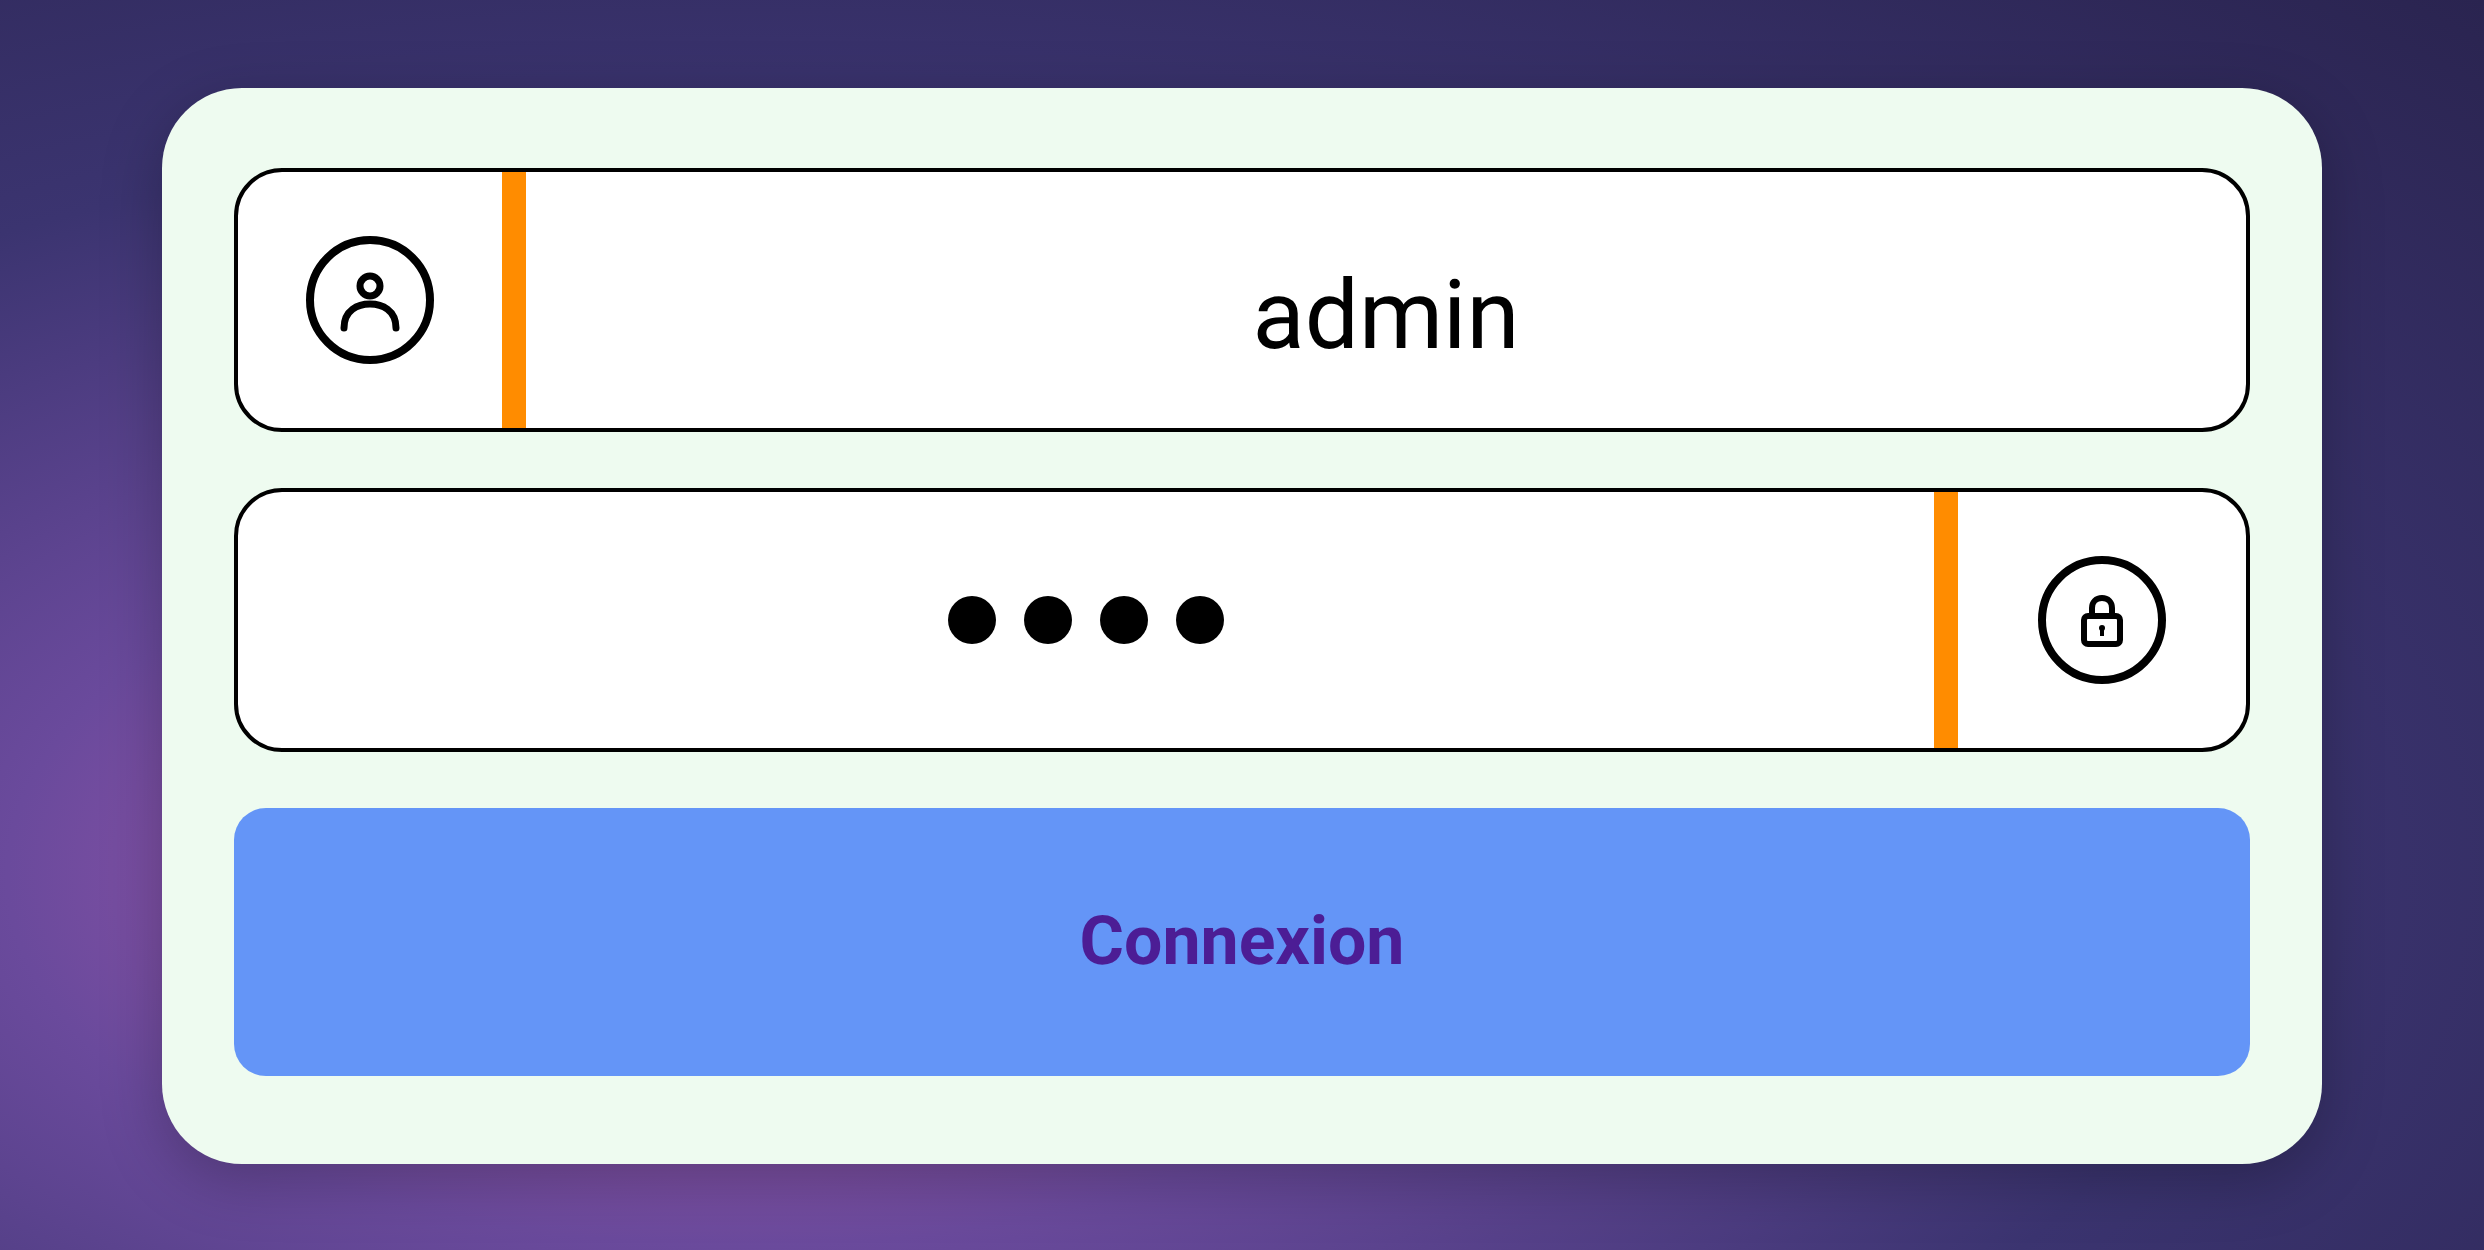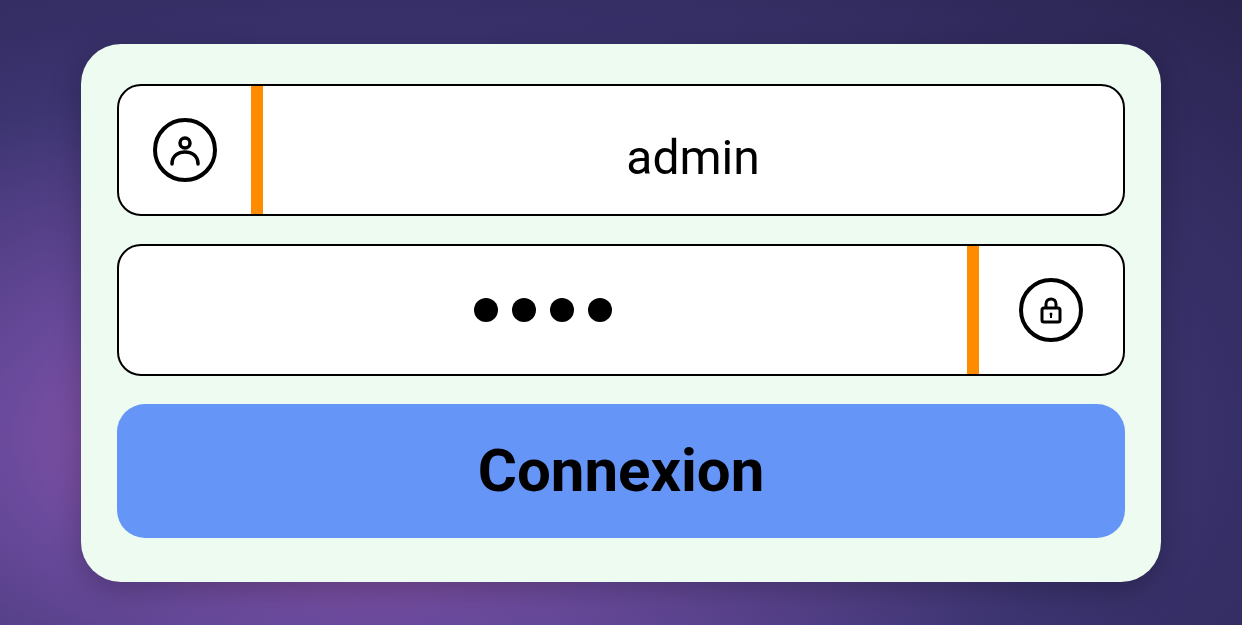--- a/index.html
+++ b/index.html
@@ -115,23 +115,23 @@
       display: flex;
       align-items: center;
       justify-content: center;
     }
 
     .login-button {
       width: 100%;
       height: 134px;
       background: #6495f7;
       border: none;
-      border-radius: 28px;
-      color: #000000;
-      font-size: 60px;
+      border-radius: 16px;
+      color: #4c1d95;
+      font-size: 34px;
       font-weight: 700;
       cursor: pointer;
       font-family: inherit;
     }
   </style>
 </head>
 <body>
 
 <div class="login-card">
 

